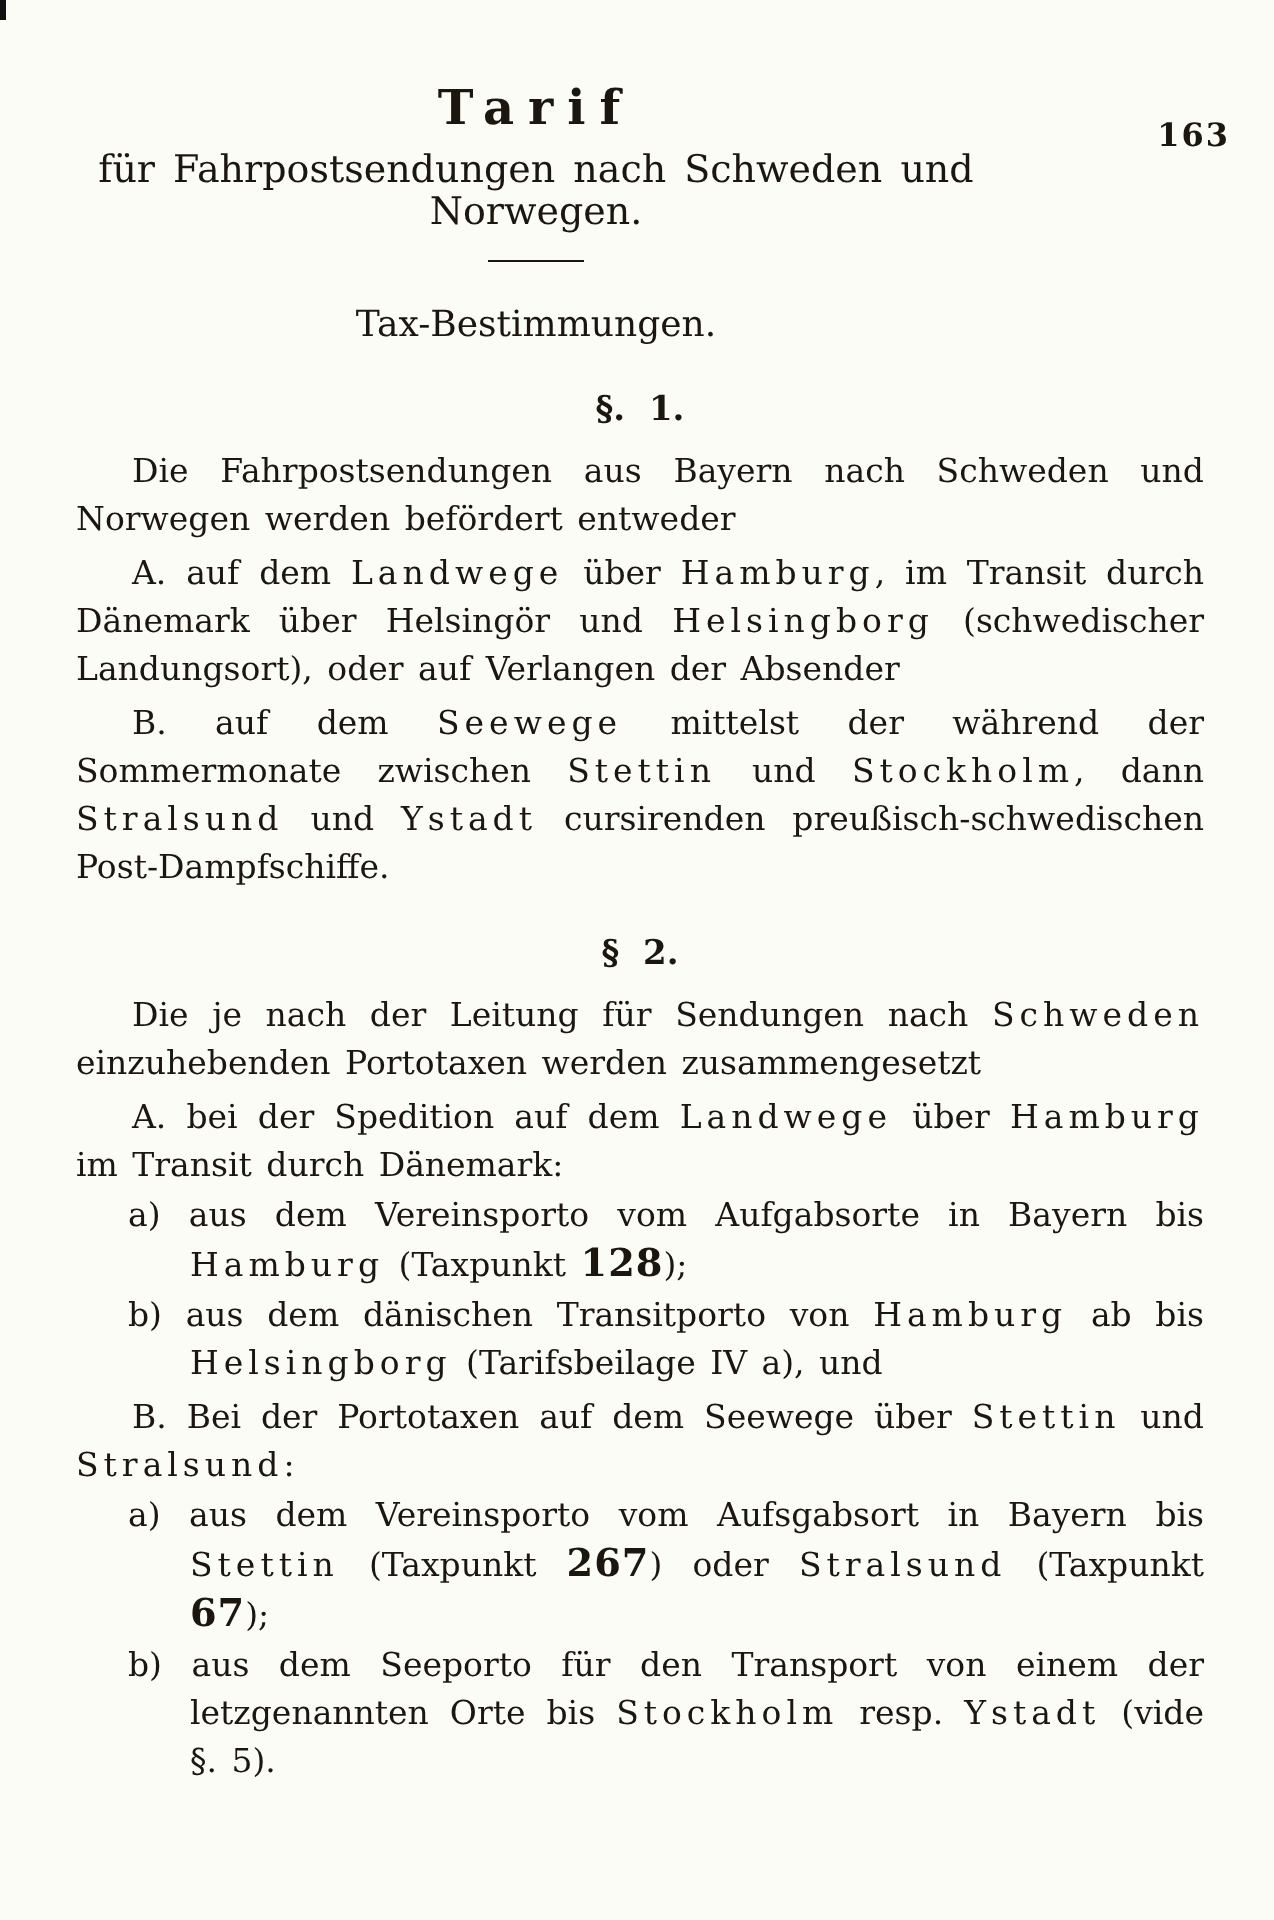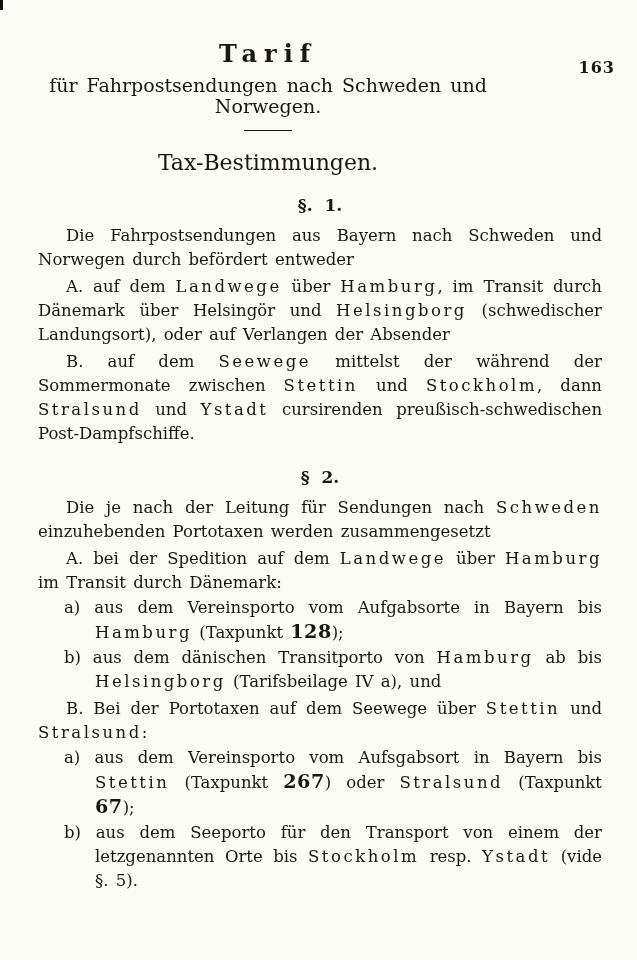--- a/index.html
+++ b/index.html
@@ -41,21 +41,21 @@
     word-spacing:3px;
     line-height:21px;
   }
   .divider{
     width:48px;height:0;
     border-top:1.6px solid #1b1610;
     margin:13px auto 0 auto;
   }
   .tax-heading{
     margin-top:21px;
-    font-size:22px;
+    font-size:18px;
     word-spacing:2px;
     line-height:22px;
   }
   .column{
     width:564px;
     font-size:16.5px;
     line-height:24px;
     word-spacing:2px;
   }
   .sec-heading{
@@ -90,21 +90,21 @@
 
   <div class="masthead">
     <div class="doc-title">Tarif</div>
     <div class="doc-subtitle">für Fahrpostsendungen nach Schweden und Norwegen.</div>
     <div class="divider"></div>
     <div class="tax-heading">Tax-Bestimmungen.</div>
   </div>
 
   <div class="column" id="sections">
       <div class="sec-heading">§. 1.</div>
-      <div class="para"><span>Die Fahrpostsendungen aus Bayern nach Schweden und Norwegen durch befördert entweder</span></div>
+      <div class="para"><span>Die Fahrpostsendungen aus Bayern nach Schweden und Norwegen werden befördert entweder</span></div>
       <div class="para"><span>A. auf dem </span><span class="gsp">Landwege</span><span> über </span><span class="gsp">Hamburg</span><span>, im Transit durch Dänemark über Helsingör und </span><span class="gsp">Helsingborg</span><span> (schwedischer Landungsort), oder auf Verlangen der Absender</span></div>
       <div class="para"><span>B. auf dem </span><span class="gsp">Seewege</span><span> mittelst der während der Sommermonate zwischen </span><span class="gsp">Stettin</span><span> und </span><span class="gsp">Stockholm</span><span>, dann </span><span class="gsp">Stralsund</span><span> und </span><span class="gsp">Ystadt</span><span> cursirenden preußisch-schwedischen Post-Dampfschiffe.</span></div>
       <div class="sec-heading">§ 2.</div>
       <div class="para"><span>Die je nach der Leitung für Sendungen nach </span><span class="gsp">Schweden</span><span> einzuhebenden Portotaxen werden zusammengesetzt</span></div>
       <div class="para"><span>A. bei der Spedition auf dem </span><span class="gsp">Landwege</span><span> über </span><span class="gsp">Hamburg</span><span> im Transit durch Dänemark:</span></div>
       <div class="item"><span>a) aus dem Vereinsporto vom Aufgabsorte in Bayern bis </span><span class="gsp">Hamburg</span><span> (Taxpunkt </span><span class="num">128</span><span>);</span></div>
       <div class="item"><span>b) aus dem dänischen Transitporto von </span><span class="gsp">Hamburg</span><span> ab bis </span><span class="gsp">Helsingborg</span><span> (Tarifsbeilage IV a), und</span></div>
       <div class="para"><span>B. Bei der Portotaxen auf dem Seewege über </span><span class="gsp">Stettin</span><span> und </span><span class="gsp">Stralsund</span><span>:</span></div>
       <div class="item"><span>a) aus dem Vereinsporto vom Aufsgabsort in Bayern bis </span><span class="gsp">Stettin</span><span> (Taxpunkt </span><span class="num">267</span><span>) oder </span><span class="gsp">Stralsund</span><span> (Taxpunkt </span><span class="num">67</span><span>);</span></div>
       <div class="item"><span>b) aus dem Seeporto für den Transport von einem der letzgenannten Orte bis </span><span class="gsp">Stockholm</span><span> resp. </span><span class="gsp">Ystadt</span><span> (vide §. 5).</span></div>

